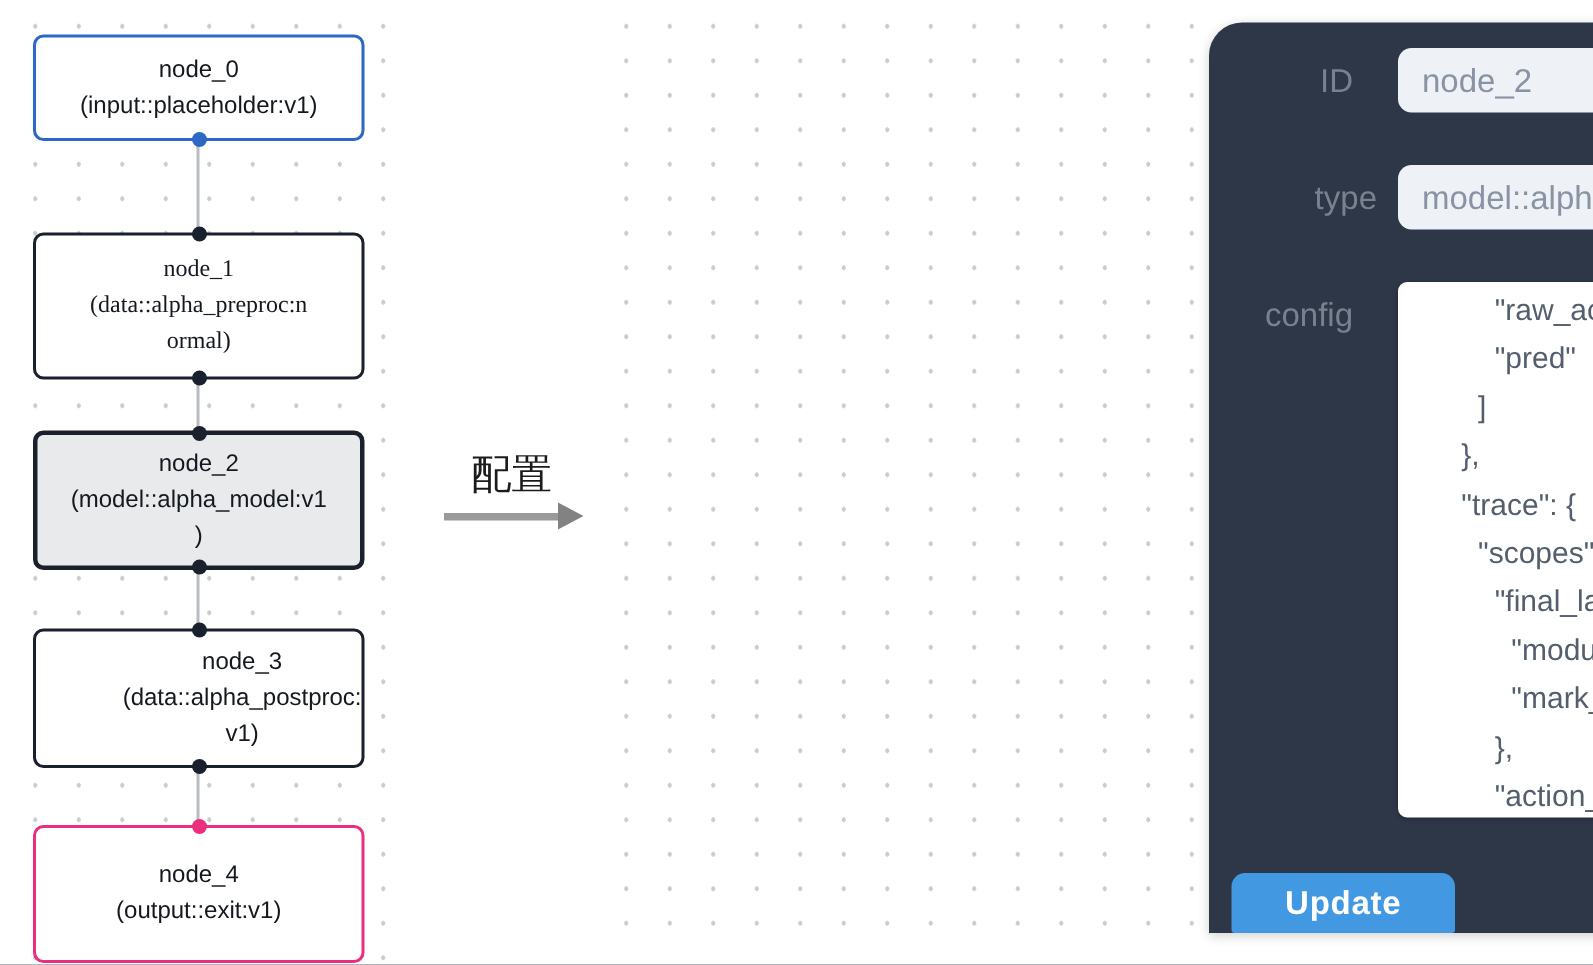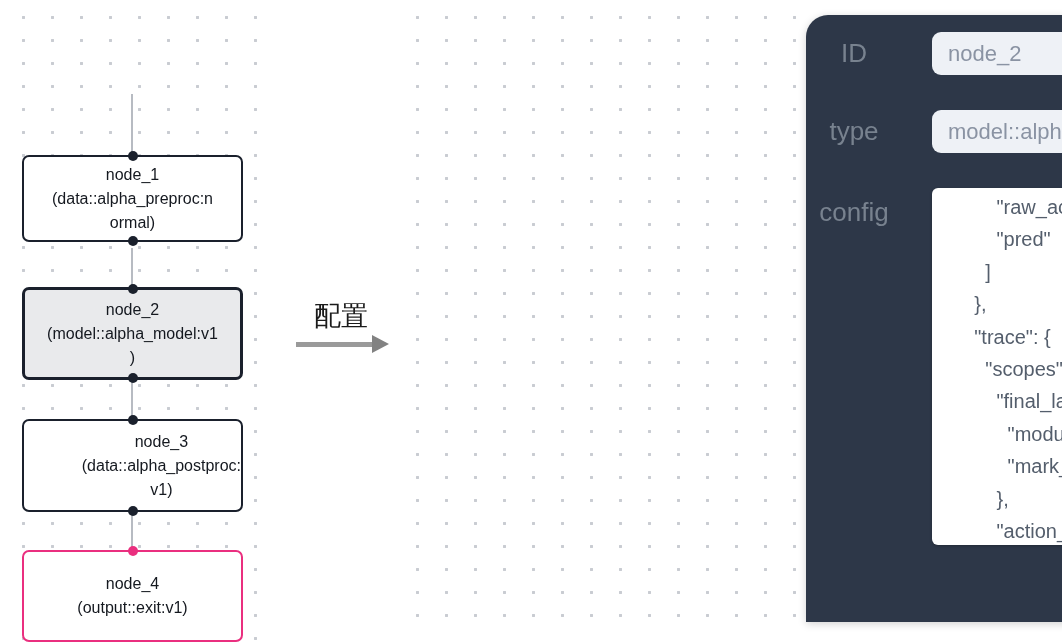--- a/index.html
+++ b/index.html
@@ -102,26 +102,26 @@
     left: 412px; top: 15px;
     width: 638px; height: 607px;
     background: #2d3748;
     border-radius: 22px 22px 0 0;
     box-shadow: 0 2px 8px rgba(0,0,0,0.18);
   }
   .field-label {
     position: absolute;
     left: 0;
     width: 96px;
-    text-align: center;
-    font-size: 26px;
+    text-align: right;
+    font-size: 22px;
     color: #78828f;
   }
   .lbl-id     { top: 17px;  height: 43px; line-height: 43px; }
-  .lbl-type   { top: 95px;  height: 43px; line-height: 43px; }
+  .lbl-type   { top: 95px;  height: 43px; line-height: 43px; margin-left: 16px; }
   .lbl-config { top: 182px; }
   .text-input {
     position: absolute;
     left: 126px;
     width: 494px; height: 43px;
     background: #eef1f6;
     border: none;
     border-radius: 9px;
     padding: 0 16px;
     font-family: "Liberation Sans", sans-serif;
@@ -171,22 +171,27 @@
 
 <div class="stage">
 
   <div class="flow-canvas dotgrid">
 
     <div class="edge" style="top:94px;height:62px;"></div>
     <div class="edge" style="top:248px;height:40px;"></div>
     <div class="edge" style="top:380px;height:40px;"></div>
     <div class="edge" style="top:512px;height:39px;"></div>
 
-
-    <div class="node" style="top:155px;height:87px;">
+    <div class="node node--input" style="top:23px;height:71px;">
+      <span class="node-label">node_0
+(input::placeholder:v1)</span>
+      <span class="port port--bottom port--blue"></span>
+    </div>
+
+    <div class="node" style="top:155px;height:98px;font-family:Liberation Serif, serif;">
       <span class="node-label">node_1
 (data::alpha_preproc:n
 ormal)</span>
       <span class="port port--top"></span>
       <span class="port port--bottom"></span>
     </div>
 
     <div class="node node--selected" style="top:287px;height:93px;">
       <span class="node-label">node_2
 (model::alpha_model:v1
@@ -233,16 +238,17 @@
     "trace": {
       "scopes": {
         "final_layer": {
           "module": "pi0",
           "mark_scope": false
         },
         "action_model": {</div>
 
       </div>
 
+      <button class="update-button">Update</button>
     </div>
   </div>
 
 </div>
 
 </body></html>

